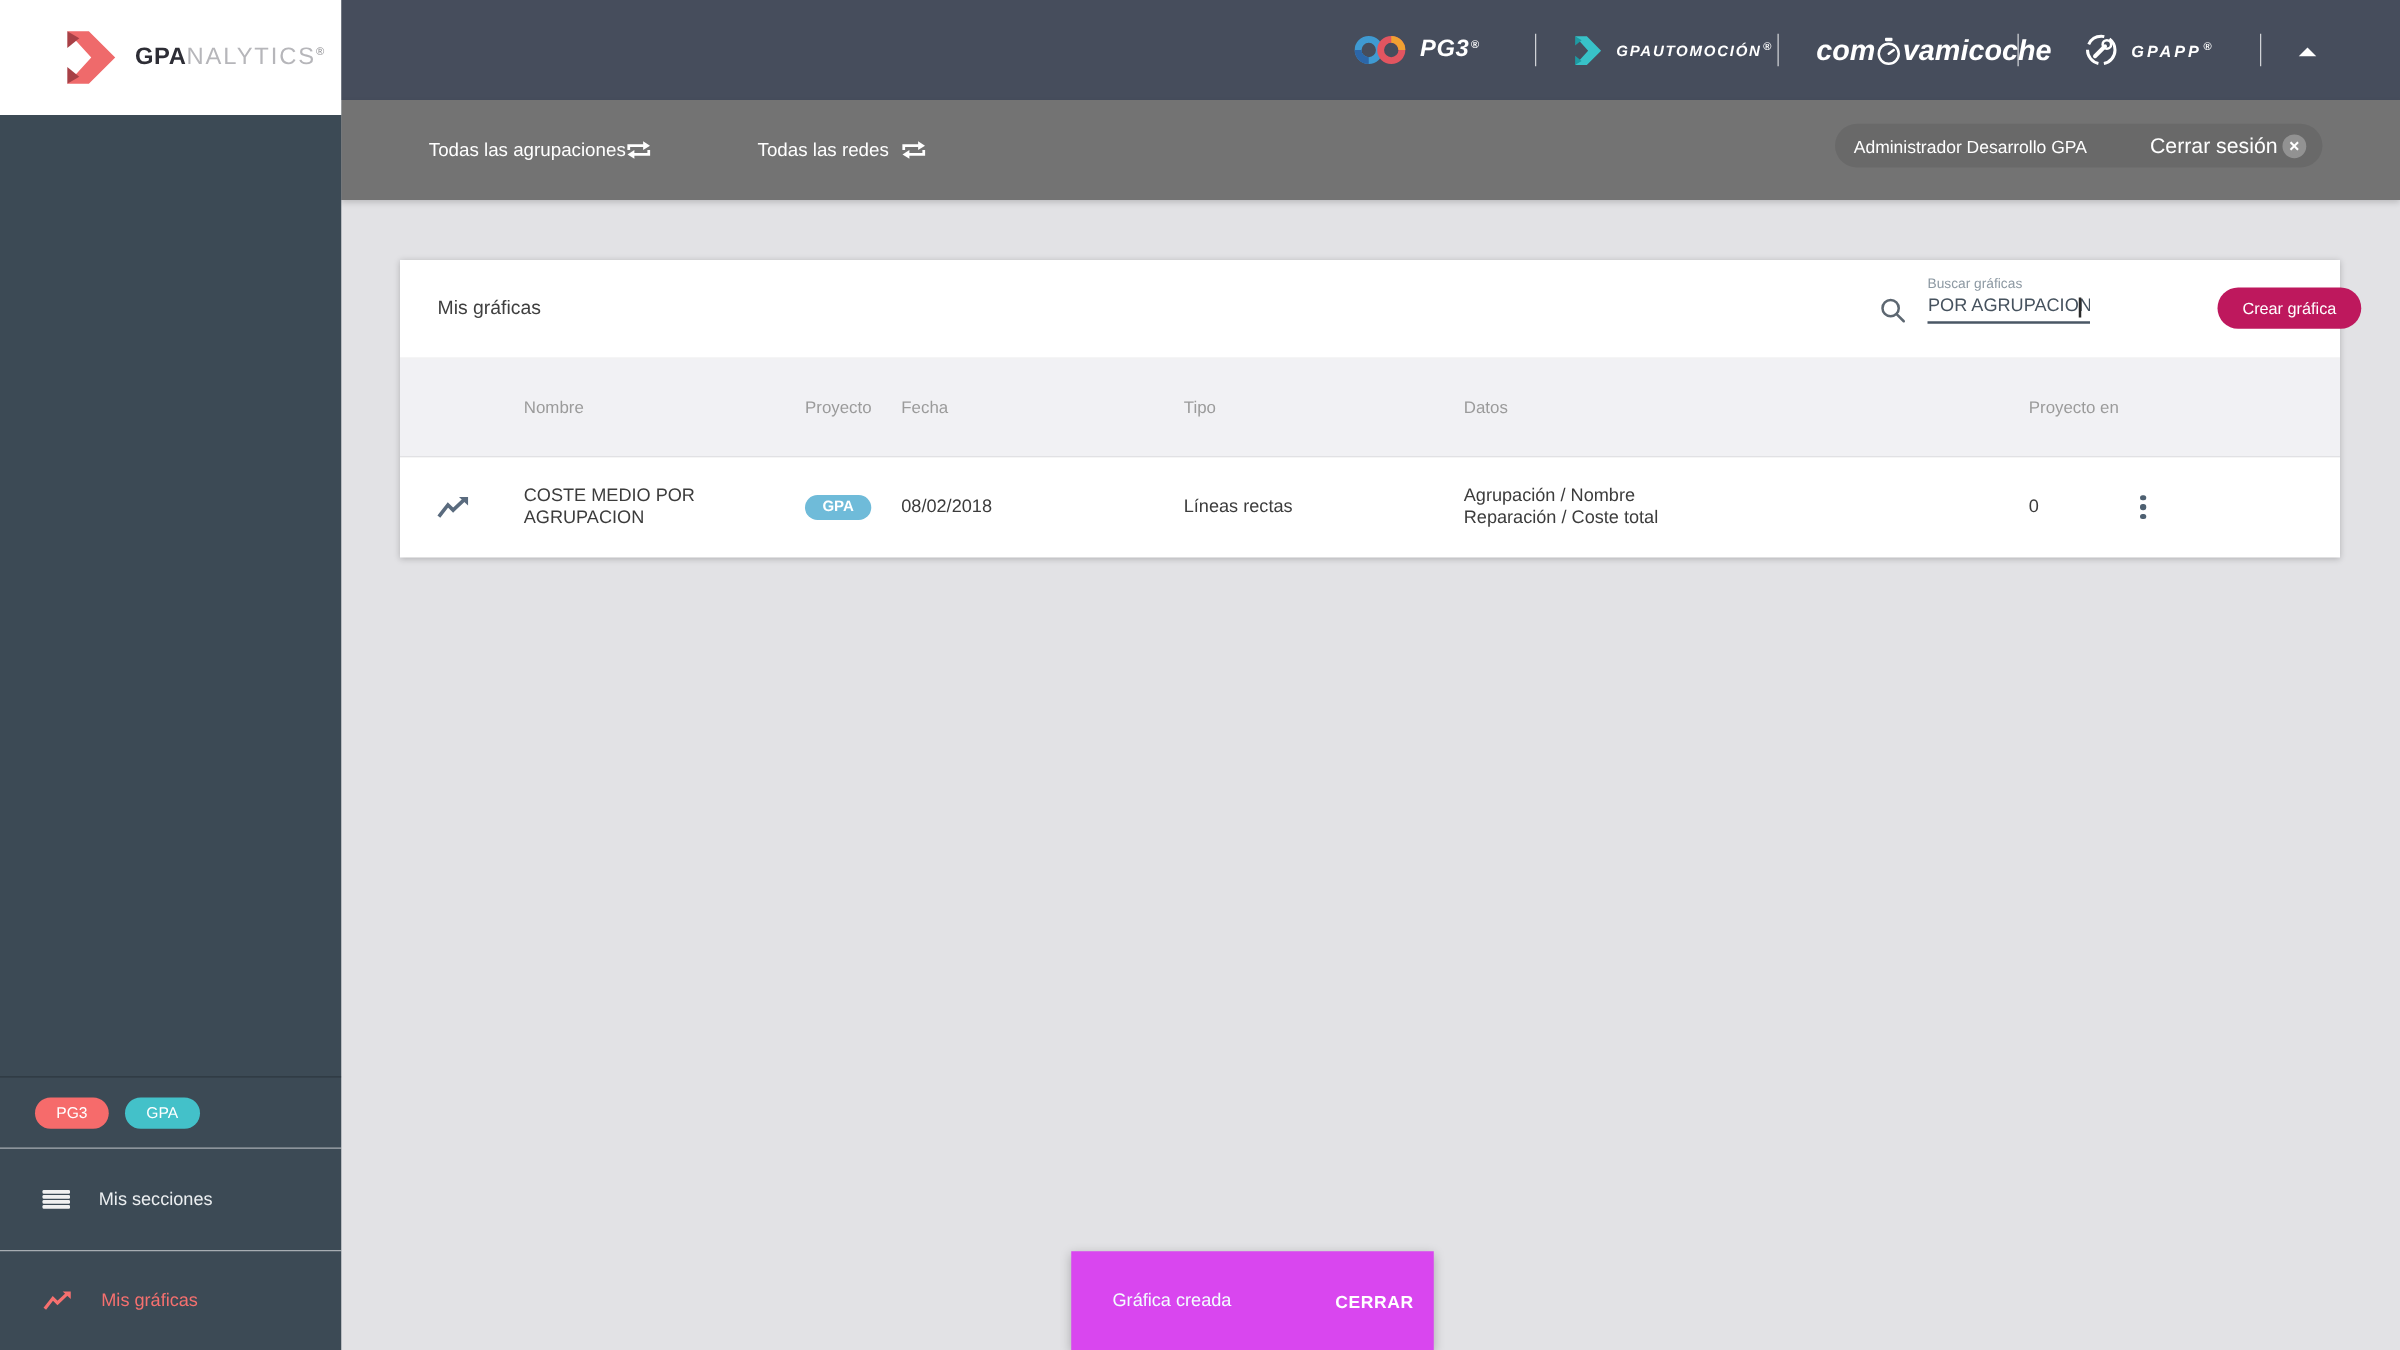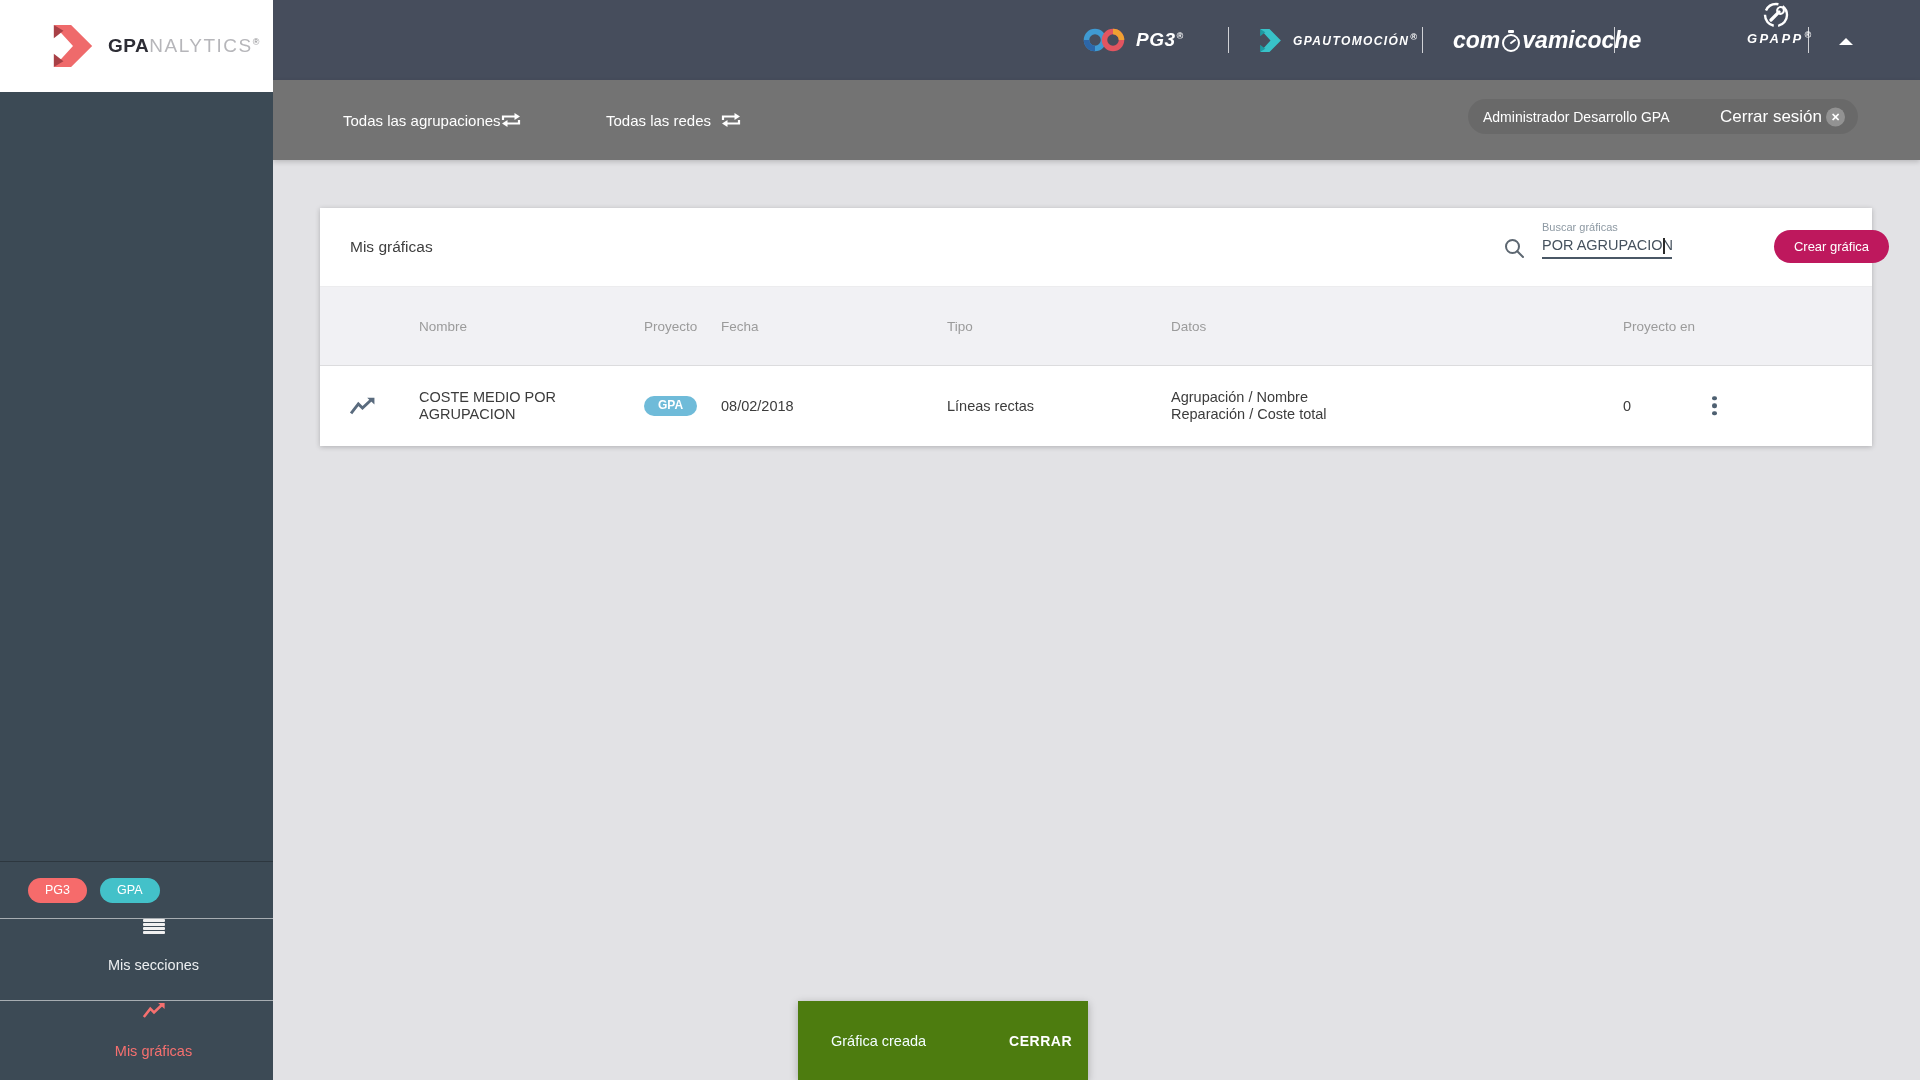--- a/index.html
+++ b/index.html
@@ -31,21 +31,21 @@
   .logo-text .b { font-weight:bold; color:#2d2d35; }
   .logo-text .l { color:#b6b6ba; letter-spacing:1.5px; }
   .logo-text .r { font-size:9px; color:#8a8a8e; vertical-align:super; }
   .sidebar-bottom { position:absolute; left:0; bottom:0; width:273px; border-top:1px solid rgba(0,0,0,0.25); }
   .badges-row { height:56px; display:flex; align-items:center; padding-left:28px; gap:13px; }
   .pill-badge { height:25px; border-radius:13px; display:flex; align-items:center; justify-content:center;
     color:#fff; font-size:12.5px; padding:0 17px; cursor:pointer; }
   .pill-pg3 { background:#f66b6b; }
   .pill-gpa { background:#43c1c9; }
   .side-item { height:82px; display:flex; align-items:center; padding-left:34px; gap:23px;
-    border-top:1px solid rgba(255,255,255,0.55); cursor:pointer;flex-direction:column; }
+    border-top:1px solid rgba(255,255,255,0.55); cursor:pointer; }
   .side-item:last-child { height:80px; }
   .side-item .lbl { font-size:14.5px; color:#eceff1; }
   .side-item.active .lbl { color:#f6706f; }
   .menu-icon { width:22px; height:15px; display:flex; flex-direction:column; justify-content:space-between; }
   .menu-icon span { display:block; height:3px; background:#f0f0f0; border-radius:1px; }
 
   
   .filter-bar { position:absolute; left:273px; top:80px; width:1647px; height:80px; background:#737373;
     box-shadow:0 2px 5px rgba(0,0,0,0.18); z-index:2; }
   .fb-label { position:absolute; top:50%; transform:translateY(-50%); color:#fff; font-size:15px; white-space:nowrap; }
@@ -79,21 +79,21 @@
   .cell { position:absolute; top:50%; transform:translateY(-50%); font-size:14.5px; color:#3c3c3c;
     line-height:17px; white-space:nowrap; }
   .col-icon { left:29px; }  .col-name { left:99px; }  .col-project { left:324px; }
   .col-date { left:401px; } .col-type { left:627px; } .col-data { left:851px; } .col-incl { left:1303px; }
   .proj-badge { width:53px; height:20px; border-radius:10px; background:#6fbbd9; color:#fff; font-size:12px;
     font-weight:bold; display:flex; align-items:center; justify-content:center; }
   .dots-menu { left:1392px; display:flex; flex-direction:column; gap:3px; cursor:pointer; }
   .dots-menu i { width:4.5px; height:4.5px; border-radius:50%; background:#4e6071; }
 
   
-  .snackbar { position:absolute; left:798px; top:1001px; width:290px; height:79px; background:#4d7c0f;
+  .snackbar { position:absolute; left:857px; top:1001px; width:290px; height:79px; background:#d946ef;
     box-shadow:0 2px 8px rgba(0,0,0,0.25); display:flex; align-items:center; justify-content:space-between;
     padding:0 16px 0 33px; z-index:4;gap:24px; }
   .snackbar .msg { color:#f3feff; font-size:14.5px; }
   .snackbar .act { color:#ffffff; font-size:14px; font-weight:bold; letter-spacing:0.5px; cursor:pointer; }
 </style>
 </head>
 <body>
 
 <div class="app-header">
 
@@ -125,21 +125,21 @@
     <svg width="20" height="23" viewBox="0 0 20 23" style="margin:2px 1px 0 1px;">
       <rect x="7" y="0" width="6" height="3" rx="1" fill="#fff"></rect>
       <circle cx="10" cy="13" r="8" fill="none" stroke="#fff" stroke-width="2"></circle>
       <line x1="10" y1="13" x2="14" y2="10" stroke="#fff" stroke-width="2" stroke-linecap="round"></line>
     </svg>
     <span class="com-text it">vamicoche</span>
   </div>
 
   <div class="hdivider" style="left:1614px;"></div>
 
-  <div class="hgroup" style="left:1738px;flex-direction:column;">
+  <div class="hgroup" style="left:1666px;">
     <svg width="30" height="30" viewBox="0 0 30 30">
       <circle cx="15" cy="15" r="11" fill="none" stroke="#fff" stroke-width="2.4" stroke-dasharray="15 4.5"></circle>
       <line x1="10" y1="20" x2="18" y2="12" stroke="#fff" stroke-width="3.2" stroke-linecap="round"></line>
       <circle cx="19.5" cy="10.5" r="3.4" fill="none" stroke="#fff" stroke-width="2"></circle>
     </svg>
     <span class="gpapp-text"><span>GPAPP</span><sup class="reg">®</sup></span>
   </div>
 
   <div class="hdivider" style="left:1808px;"></div>
 

